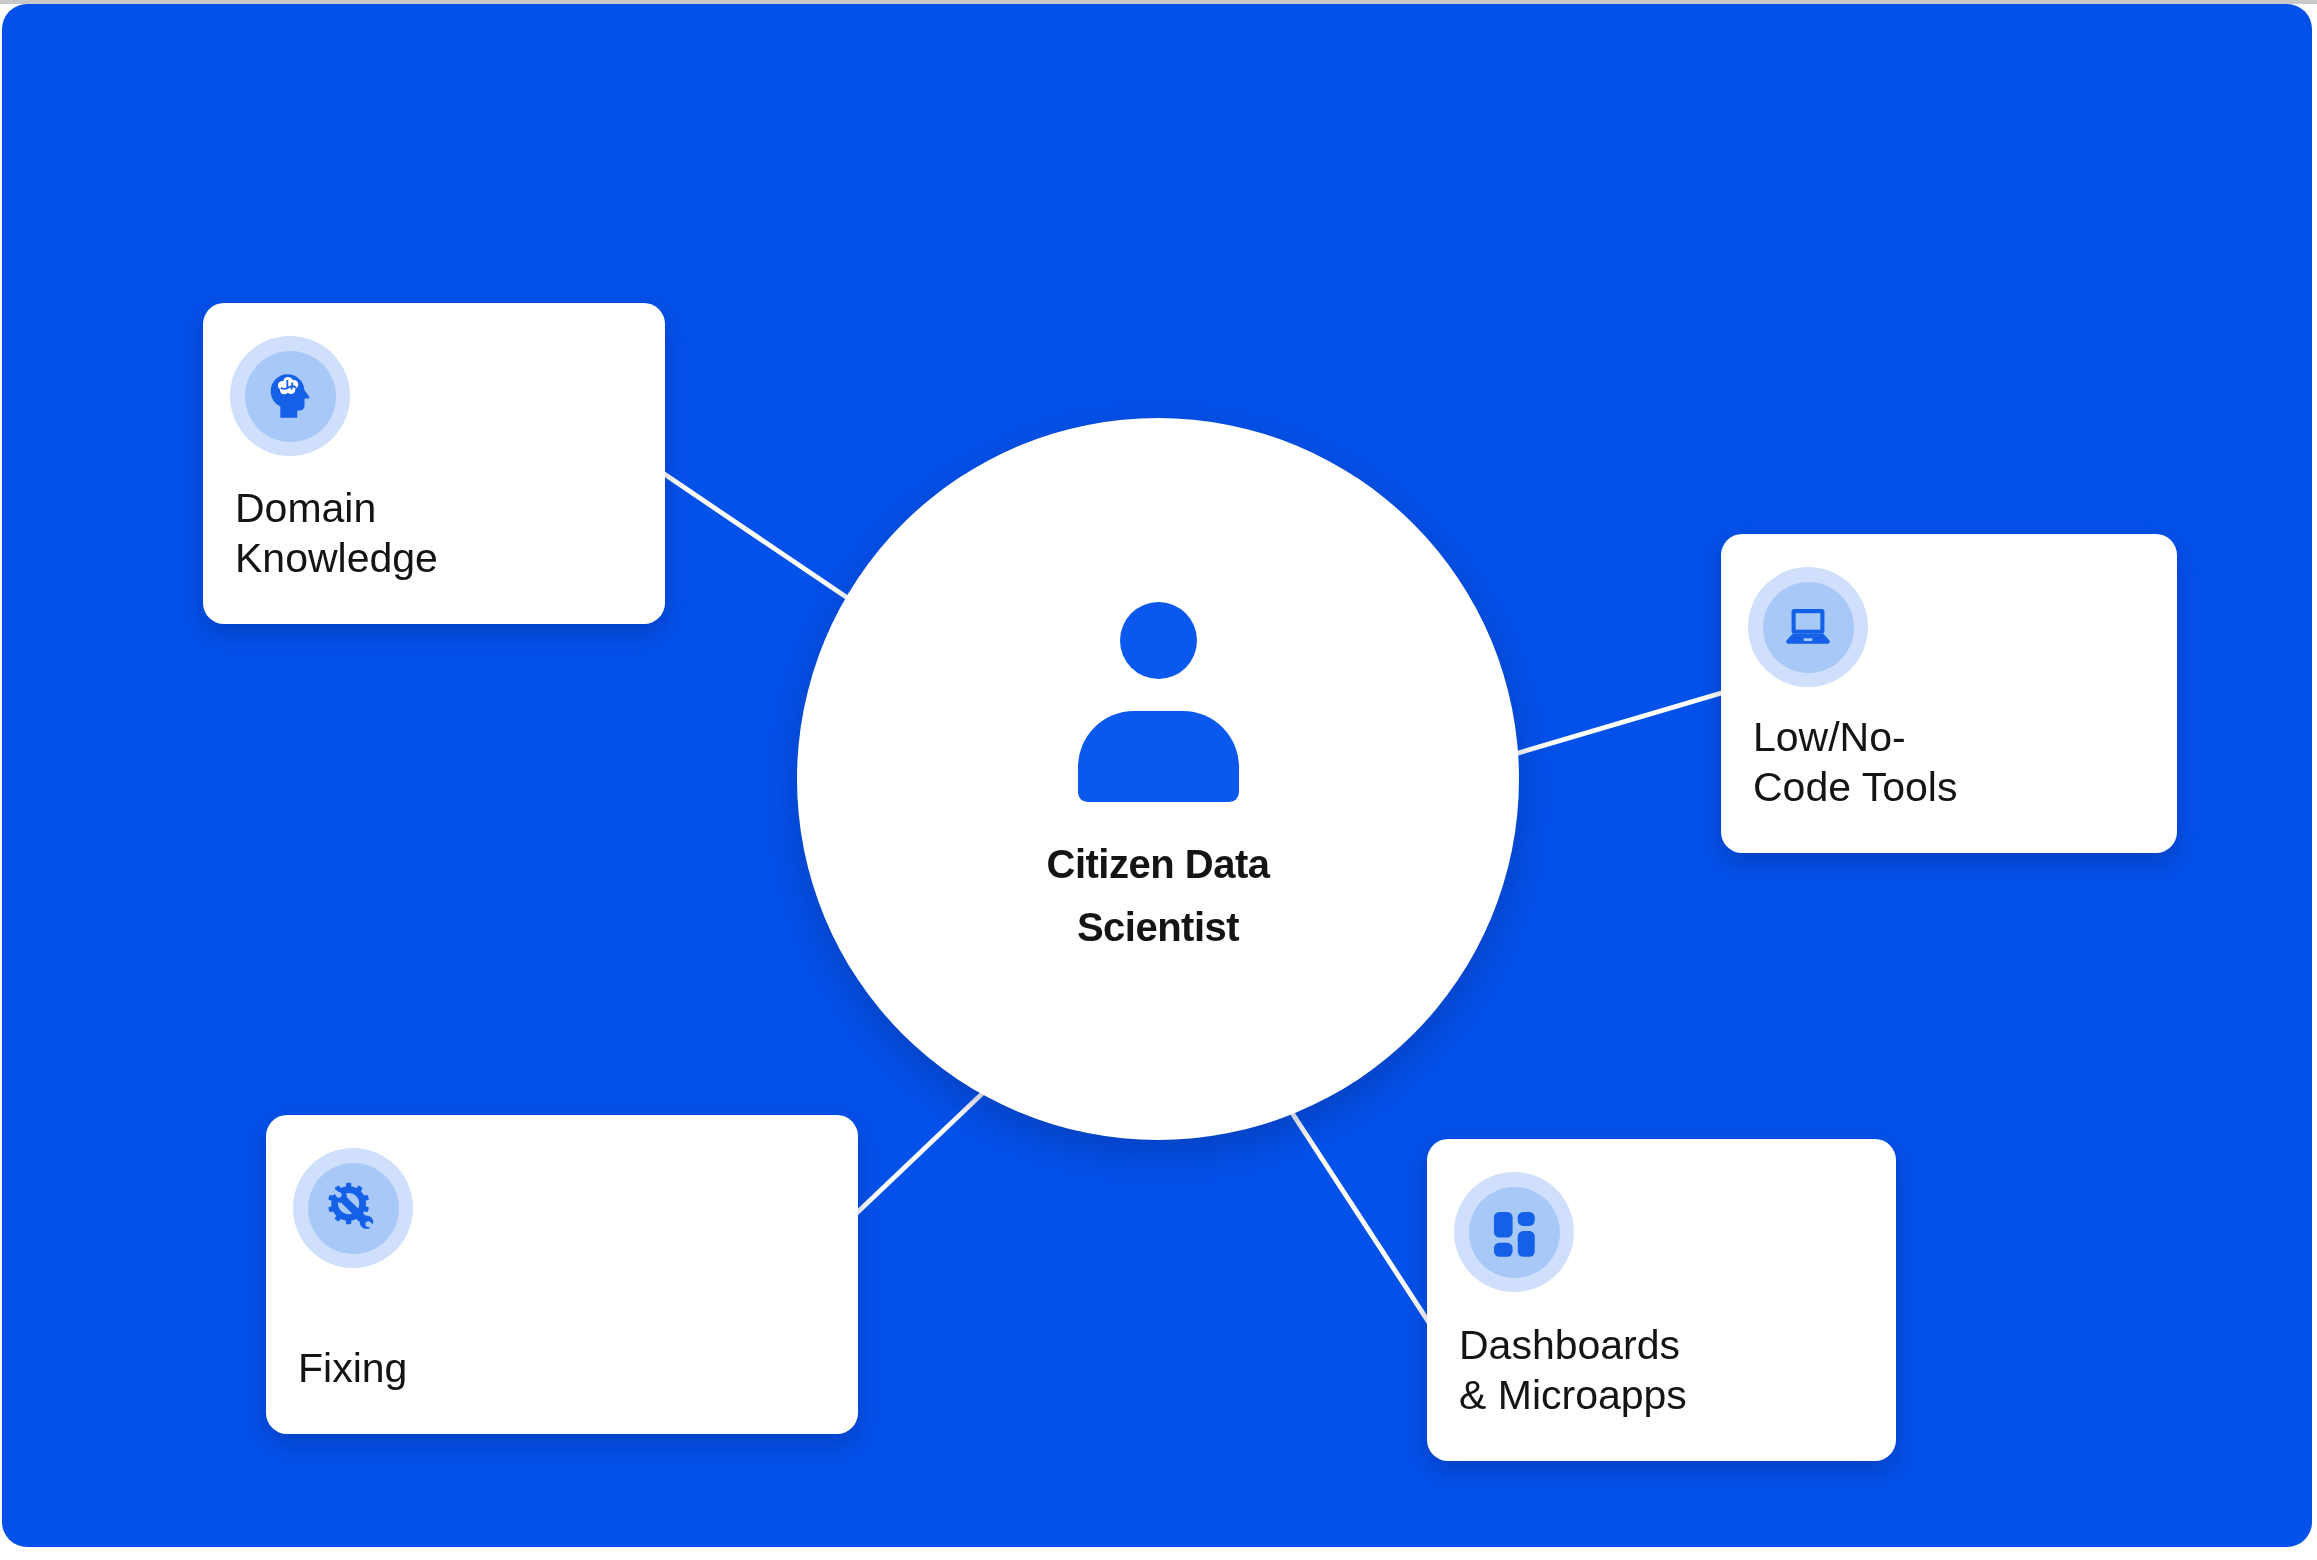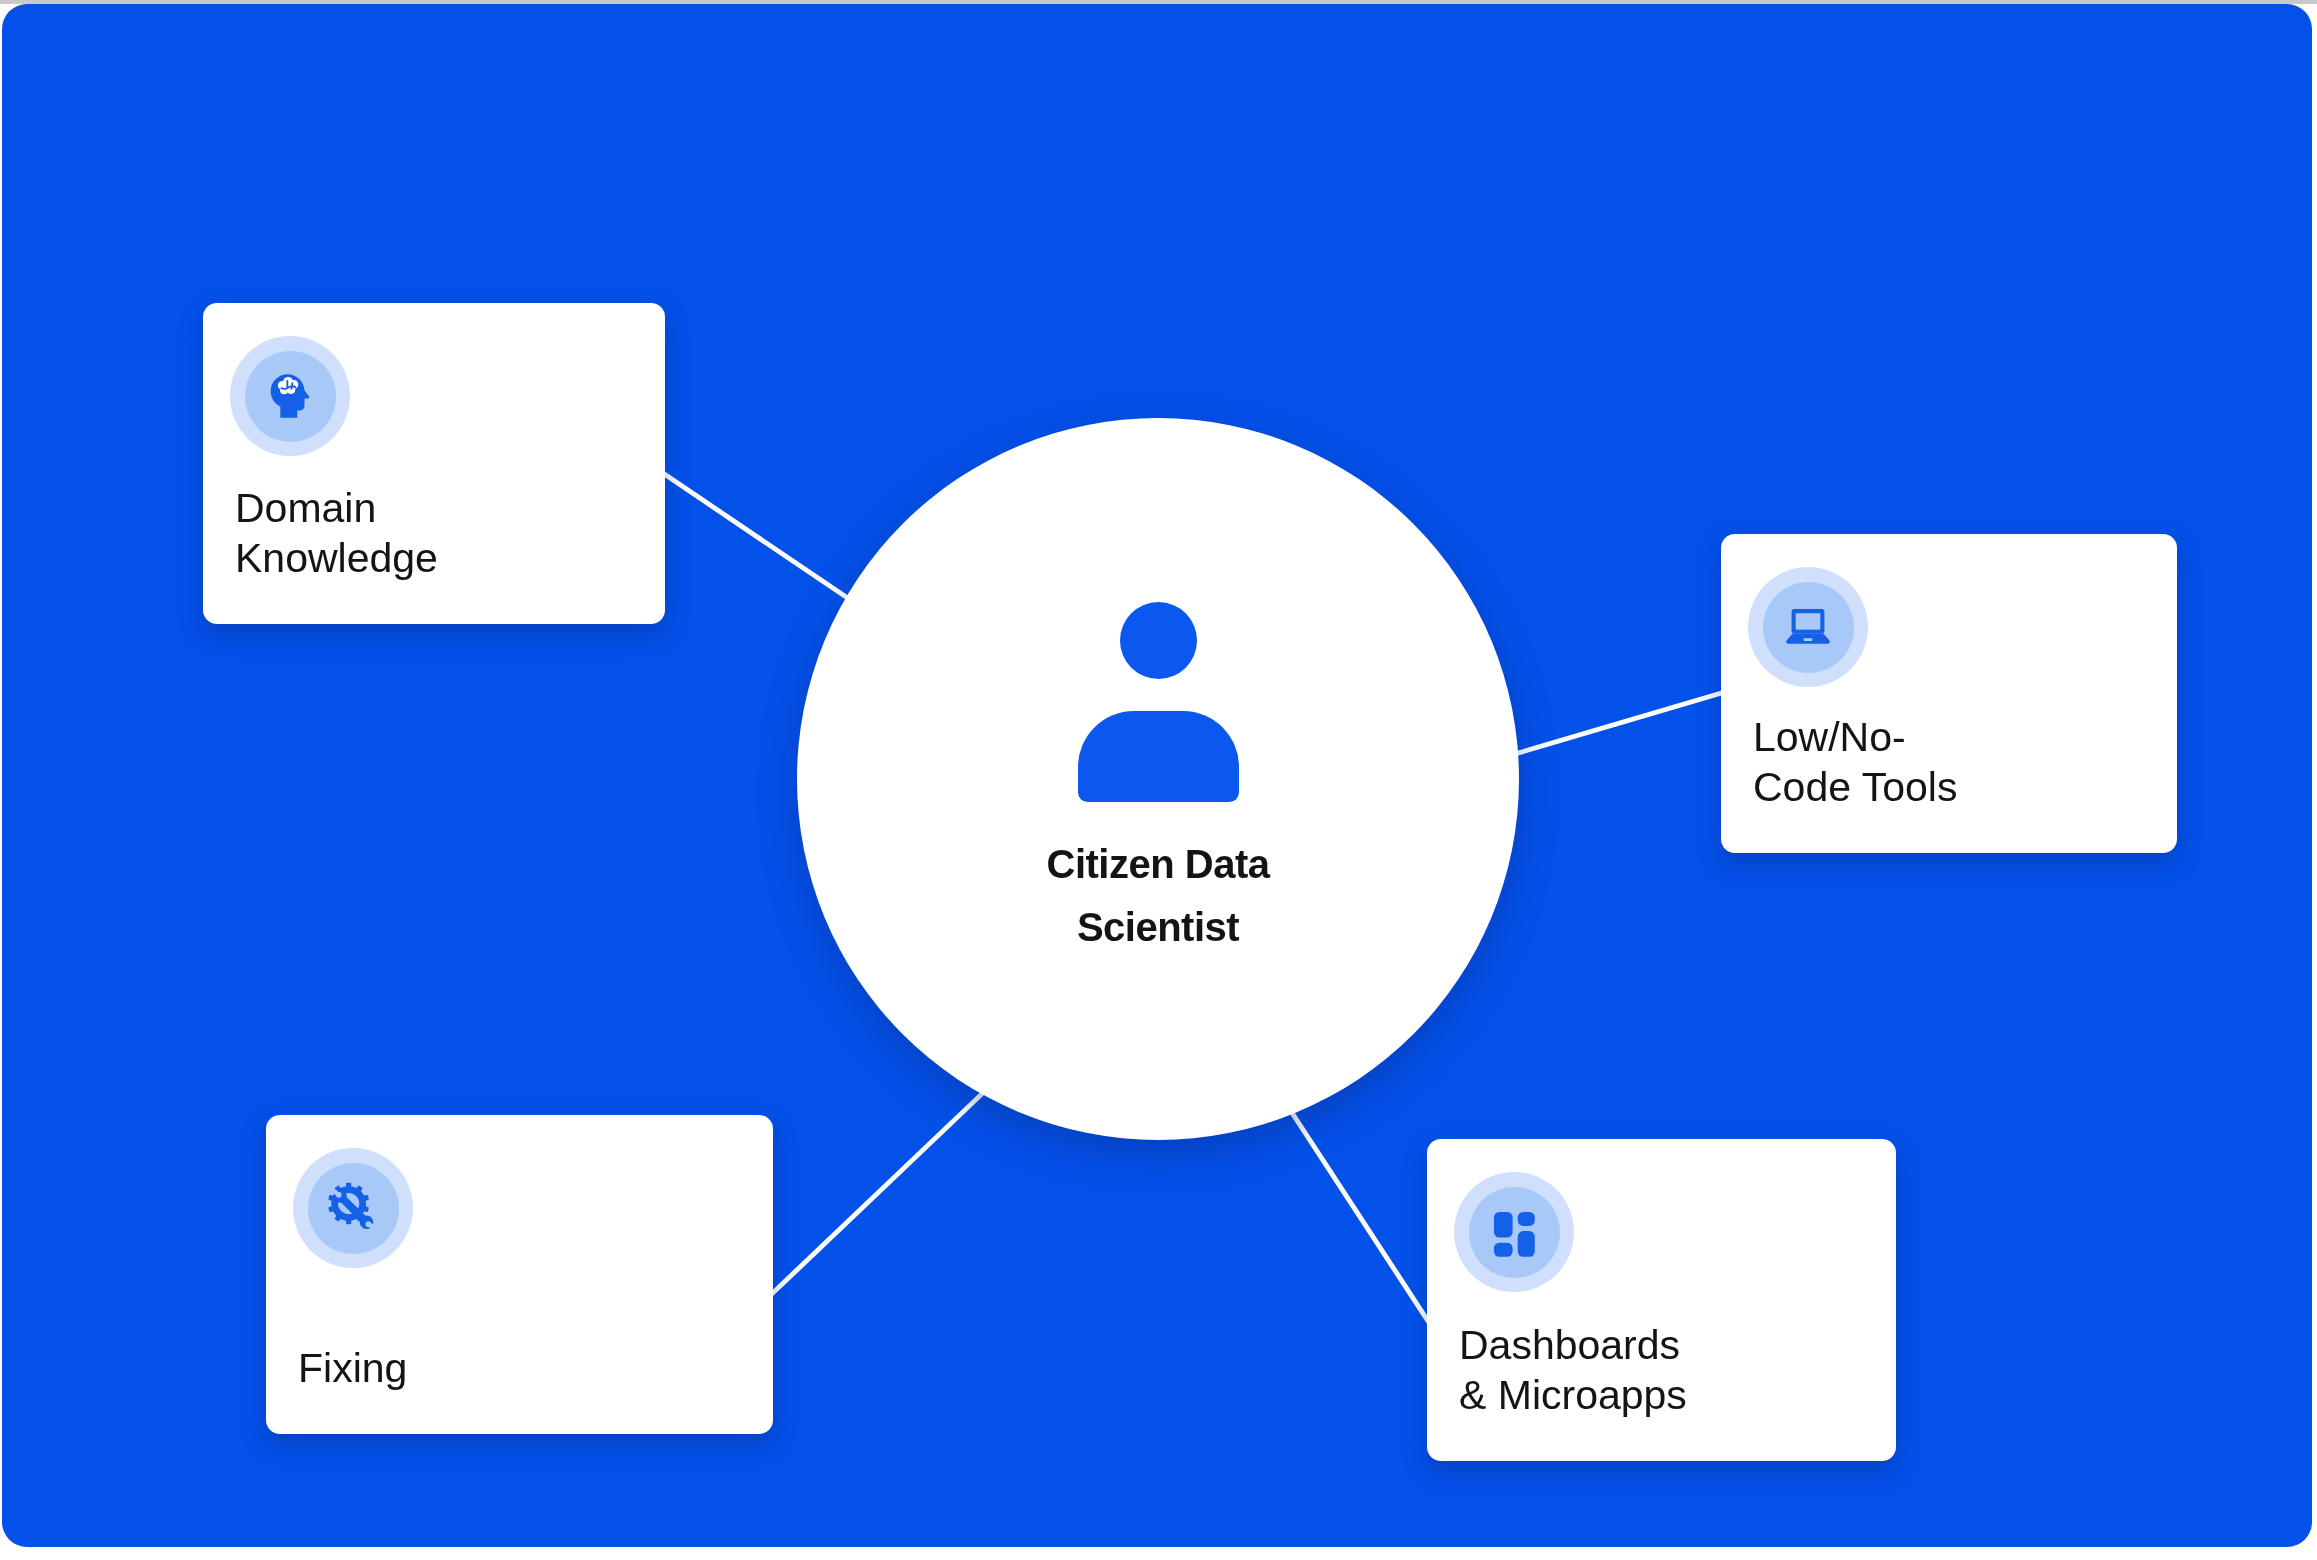--- a/index.html
+++ b/index.html
@@ -35,27 +35,27 @@
     text-align:center;
   }
   .person-head{width:77px;height:77px;border-radius:50%;background:var(--person_blue);margin:184px auto 32px auto;}
   .person-torso{width:161px;height:91px;border-radius:56px 56px 9.7px 9.7px;background:var(--person_blue);margin:0 auto;}
   .hub-title{
     margin-top:31px;font-weight:bold;font-size:40px;line-height:63px;
     color:var(--text_dark);letter-spacing:-0.5px;
   }
   
   .card{
-    position:absolute;background:var(--card_bg);border-radius:14px;z-index:3;
+    position:absolute;background:var(--card_bg);border-radius:21px;z-index:3;
     box-shadow:0 9.7px 25px rgba(8,25,90,.28);
     text-decoration:underline;
   }
   .card-domain-knowledge   {left:203px; top:303px;  width:462px;height:321px;}
   .card-low-no-code-tools  {left:1721px;top:534px;  width:456px;height:319px;}
-  .card-fixing-business    {left:266px; top:1115px; width:507px;height:319px;}
+  .card-fixing-business    {left:266px; top:1115px; width:592px;height:319px;}
   .card-dashboards         {left:1427px;top:1139px; width:469px;height:322px;}
   .badge{
     position:absolute;left:27px;top:33px;width:120px;height:120px;border-radius:50%;
     background:var(--badge_outer);display:flex;align-items:center;justify-content:center;
   }
   .badge-inner{
     width:91px;height:91px;border-radius:50%;background:var(--badge_inner);
     display:flex;align-items:center;justify-content:center;color:var(--glyph_blue);
   }
   .card-label{

